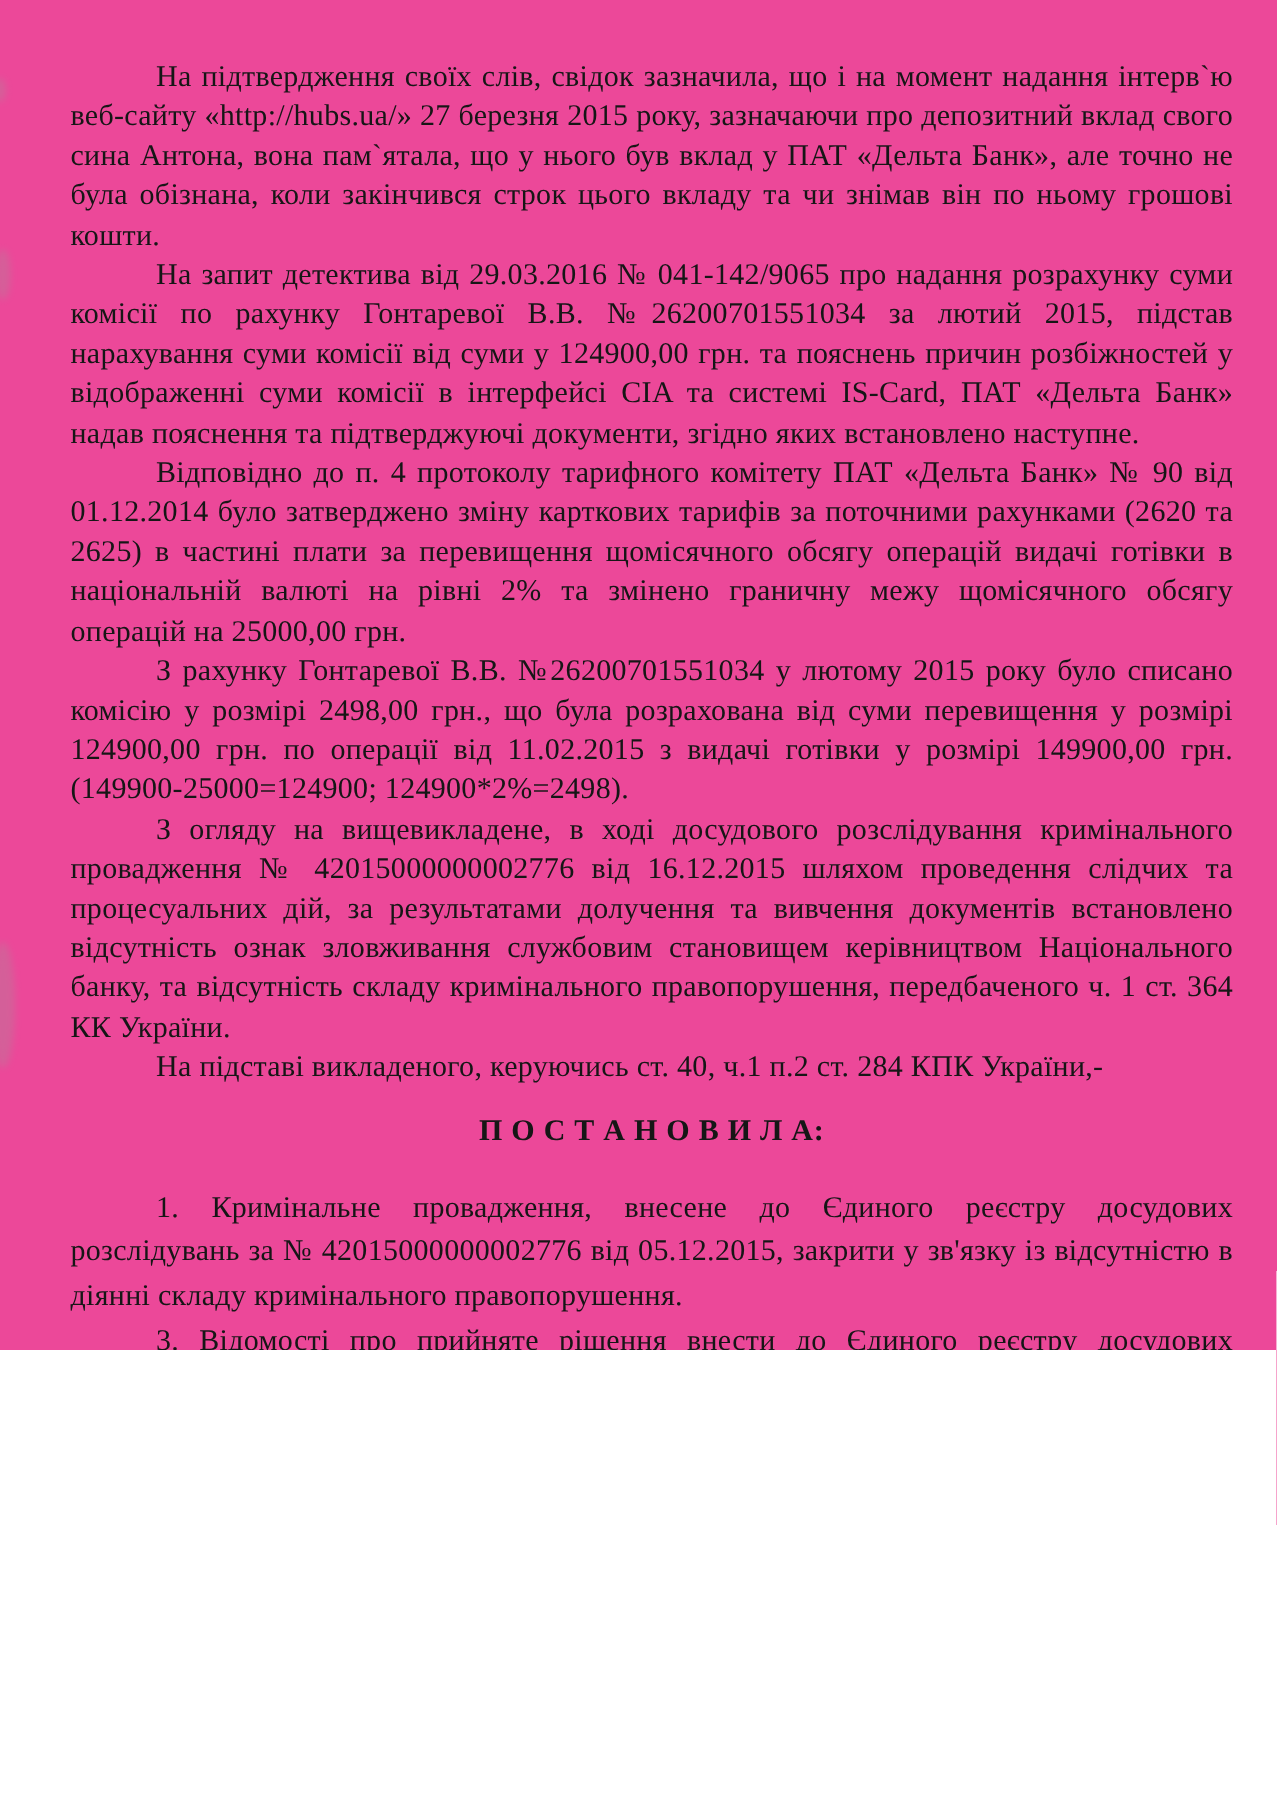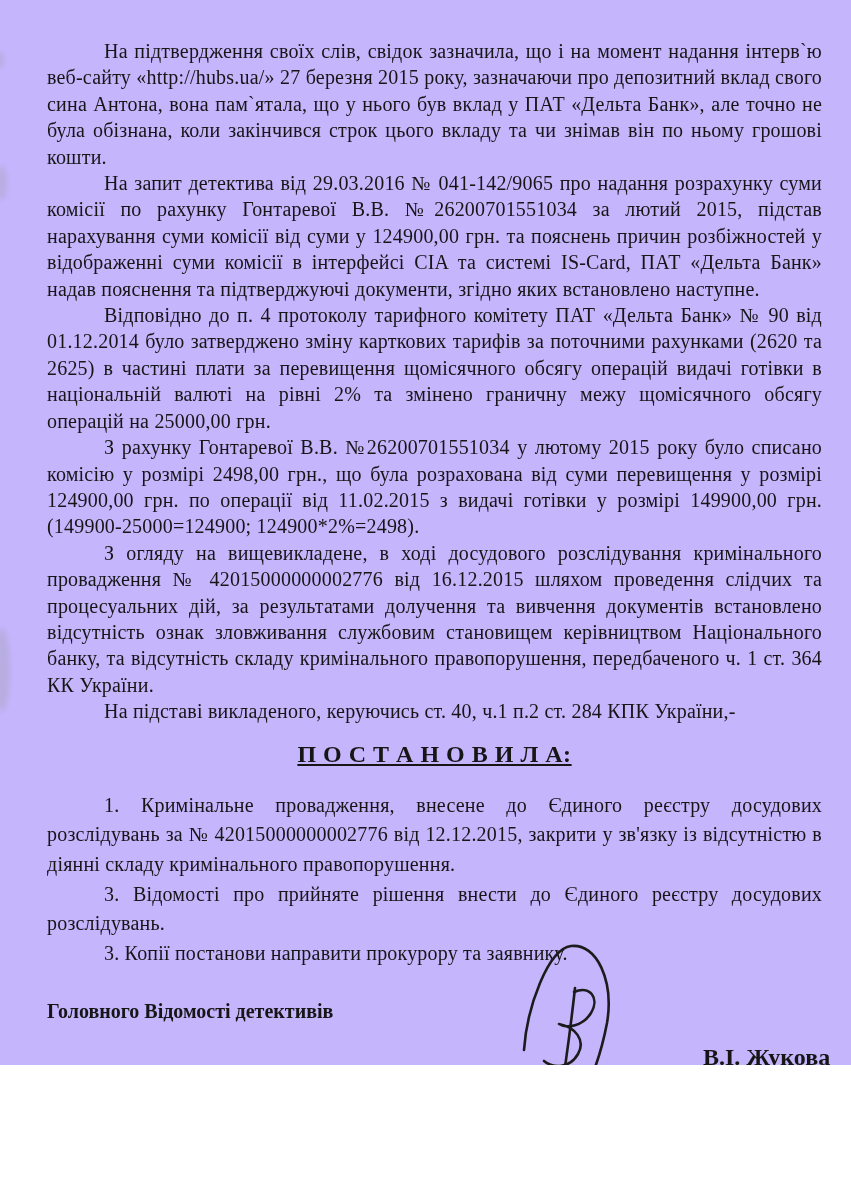--- a/index.html
+++ b/index.html
@@ -4,22 +4,22 @@
 <title>Scanned resolution page</title>
 <style>
   html, body {
     margin: 0;
     padding: 0;
     background: #ffffff;
   }
   .page {
     position: relative;
     width: 851px;
-    height: 1065px;
-    background: #c4b5fd;
+    height: 900px;
+    background: #ec4899;
     overflow: hidden;
     font-family: "Liberation Serif", "DejaVu Serif", serif;
     color: #161616;
   }
   .textcol {
     position: absolute;
     left: 47px;
     top: 38px;
     width: 775px;
   }
@@ -27,27 +27,26 @@
     margin: 0;
     font-size: 20px;
     line-height: 26.4px;
     text-align: justify;
     text-indent: 57px;
     hyphens: none;
     letter-spacing: 0.2px;
   }
   .heading {
     margin: 16px 0 24px 0;
-    font-size: 24px;
+    font-size: 20px;
     line-height: 26px;
     font-weight: bold;
     text-align: center;
     text-indent: 0;
     letter-spacing: 0.5px;
-    text-decoration: underline;
   }
   .item {
     line-height: 29.7px;
   }
   .items-block { margin-top: 6px; }
   .sign-block {
     position: absolute;
     left: 47px;
     top: 996px;
     font-size: 20px;
@@ -103,21 +102,21 @@
     <p class="para">На підтвердження своїх слів, свідок зазначила, що і на момент надання інтерв`ю веб-сайту «http://hubs.ua/» 27 березня 2015 року, зазначаючи про депозитний вклад свого сина Антона, вона пам`ятала, що у нього був вклад у ПАТ «Дельта Банк», але точно не була обізнана, коли закінчився строк  цього вкладу та чи знімав він по ньому грошові кошти.</p>
     <p class="para">На запит детектива від 29.03.2016 № 041-142/9065 про надання розрахунку суми комісії по рахунку Гонтаревої В.В. №26200701551034 за лютий 2015, підстав нарахування суми комісії від суми у 124900,00 грн. та пояснень причин розбіжностей у відображенні суми комісії в інтерфейсі CIA та системі IS-Card, ПАТ «Дельта Банк» надав пояснення та підтверджуючі документи, згідно яких встановлено наступне.</p>
     <p class="para">Відповідно до п. 4 протоколу тарифного комітету ПАТ «Дельта Банк»  № 90 від 01.12.2014 було затверджено зміну карткових тарифів за поточними рахунками (2620 та 2625) в частині плати за перевищення щомісячного обсягу операцій видачі готівки в національній валюті на рівні 2% та змінено граничну межу щомісячного обсягу операцій на 25000,00 грн.</p>
     <p class="para">З рахунку Гонтаревої В.В. №26200701551034 у лютому 2015 року було списано комісію у розмірі 2498,00 грн., що була розрахована від суми перевищення у розмірі 124900,00 грн. по операції від 11.02.2015 з видачі готівки у розмірі 149900,00 грн. (149900-25000=124900; 124900*2%=2498).</p>
     <p class="para">З огляду на вищевикладене, в ході досудового розслідування кримінального провадження № 42015000000002776 від 16.12.2015 шляхом проведення слідчих та процесуальних дій, за результатами долучення та вивчення документів встановлено відсутність ознак зловживання службовим становищем керівництвом Національного банку, та відсутність складу кримінального правопорушення, передбаченого ч. 1 ст. 364 КК України.</p>
     <p class="para">На підставі викладеного, керуючись ст. 40, ч.1 п.2 ст. 284 КПК України,-</p>
 
     <p class="para heading">П О С Т А Н О В И Л А:</p>
 
     <div class="items-block">
-      <p class="para item">1. Кримінальне провадження, внесене до Єдиного реєстру досудових розслідувань за № 42015000000002776 від 12.12.2015, закрити у зв'язку із відсутністю в діянні складу кримінального правопорушення.</p>
+      <p class="para item">1. Кримінальне провадження, внесене до Єдиного реєстру досудових розслідувань за № 42015000000002776 від 05.12.2015, закрити у зв'язку із відсутністю в діянні складу кримінального правопорушення.</p>
       <p class="para item">3. Відомості про прийняте рішення внести до Єдиного реєстру досудових розслідувань.</p>
       <p class="para item">3. Копії постанови направити прокурору та заявнику.</p>
     </div>
   </div>
 
   <div class="sign-block">
     <p>Головного Відомості детективів</p>
   </div>
 
   <svg class="signature-svg" viewBox="0 0 228 235" aria-hidden="true">

